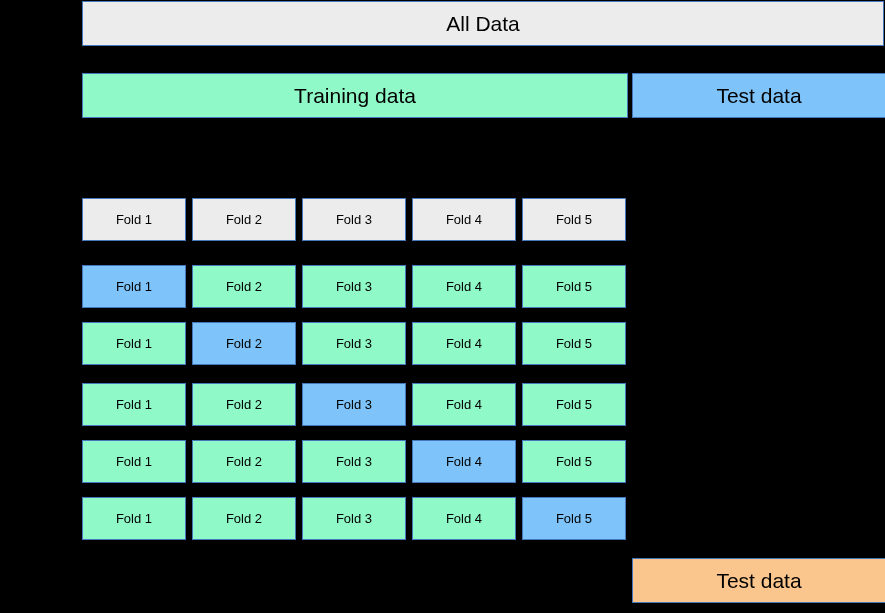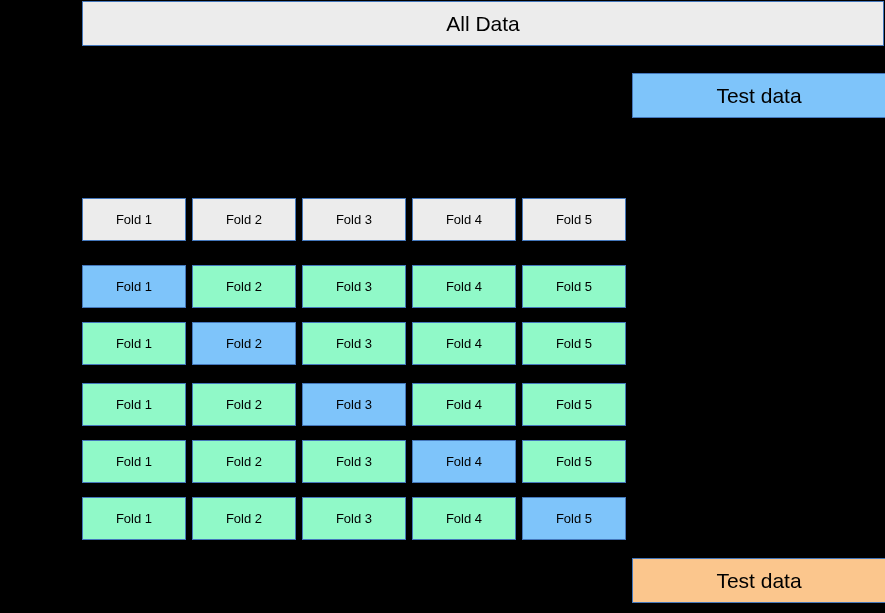--- a/index.html
+++ b/index.html
@@ -82,20 +82,23 @@
 </style>
 </head>
 <body>
 
 <div id="diagram">
 
   <div class="box banner all-data">
     <span class="box-label">All Data</span>
   </div>
 
+  <div class="box banner training-data">
+    <span class="box-label">Training data</span>
+  </div>
 
   <div class="box banner test-data-top">
     <span class="box-label">Test data</span>
   </div>
 
   <div id="fold-grid">
       <div class="box fold gray" style="left: 82px; top: 198px;">
         <span class="box-label">Fold 1</span>
       </div>
       <div class="box fold gray" style="left: 192px; top: 198px;">

